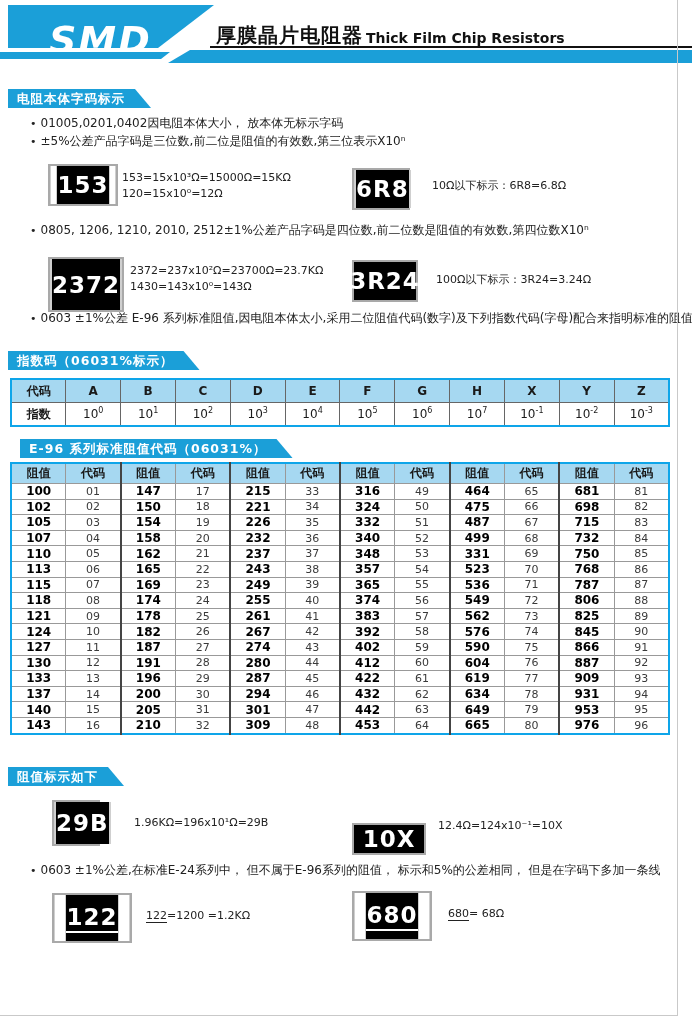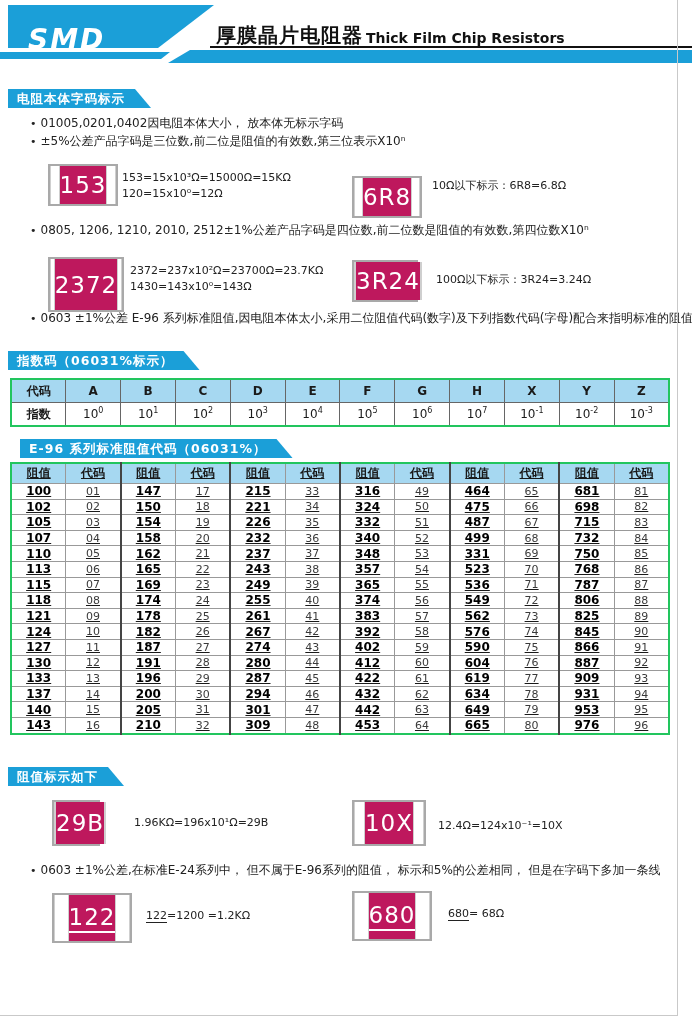--- a/index.html
+++ b/index.html
@@ -10,22 +10,22 @@
   }
   .abs{position:absolute;}
 
   
   .logo-shape{
     left:8px;top:5px;width:206px;height:43px;background:#1b9fd8;
     clip-path:polygon(0 0,100% 0,calc(100% - 56px) 100%,0 100%);
     display:flex;align-items:center;
   }
   .logo-text{
-    color:#fff;font-size:28px;font-weight:bold;font-style:italic;
-    letter-spacing:2px;padding-left:20px;line-height:1;margin-top:27px;
+    color:#fff;font-size:38px;font-weight:bold;font-style:italic;
+    letter-spacing:2px;padding-left:41px;line-height:1;margin-top:27px;
   }
   .logo-understrip{
     left:0;top:52px;width:170px;height:7px;background:#1b9fd8;
     clip-path:polygon(0 0,100% 0,calc(100% - 9px) 100%,0 100%);
   }
   .title-cn{left:216px;top:22px;font-size:20px;font-weight:bold;color:#111;letter-spacing:1px;}
   .title-en{left:366px;top:30px;font-size:14px;font-weight:bold;color:#111;}
   .title-rule{left:210px;top:46px;width:482px;height:2px;background:#111;}
   .header-bar{
     left:168px;top:50px;width:524px;height:13px;background:#1b9fd8;
@@ -43,36 +43,36 @@
   
   .bullet{font-size:12px;color:#222;white-space:nowrap;}
   .bullet .dot{margin-right:4px;font-size:11px;}
 
   
   .chip{
     display:flex;border:2px solid #a9a9a9;background:#fff;box-sizing:border-box;
   }
   .chip .cap{width:13px;background:#fff;border:1px solid #cfcfcf;border-top:none;border-bottom:none;}
   .chip .body{
-    flex:1;background:#be185d;color:#fff;display:flex;align-items:center;justify-content:center;
-    font-size:23px;font-weight:normal;letter-spacing:1px;
+    flex:1;background:#000000;color:#fff;display:flex;align-items:center;justify-content:center;
+    font-size:23px;font-weight:bold;letter-spacing:1px;
   }
   .chip .body .u{border-bottom:2px solid #fff;padding-bottom:1px;}
   .chip-desc{font-size:11px;color:#222;line-height:16px;white-space:nowrap;}
   .chip-desc .u{border-bottom:1px solid #222;}
 
   
   table{border-collapse:collapse;table-layout:fixed;}
   .exp-table{width:660px;}
   .exp-table td{
     border:1px solid #666;text-align:center;font-size:12px;height:20px;background:#fff;
   }
   .exp-table tr.hdr td{background:#a6d8f1;font-weight:bold;}
   .exp-table td.lbl{font-weight:bold;}
-  .exp-table, .e96-table{border:2px solid #22c55e;}
+  .exp-table, .e96-table{border:2px solid #0ea5e9;}
   sup{font-size:8px;vertical-align:super;line-height:0;}
 
   .e96-table{width:660px;}
   .e96-table td{
     border:1px solid #999;text-align:center;font-size:11px;height:14.6px;background:#fff;
     padding:0;
   }
   .e96-table tr.hdr td{background:#a6d8f1;font-weight:bold;font-size:12px;height:19px;}
   .e96-table td.val{font-weight:bold;color:#000;font-size:12px;}
   .e96-table td.code{color:#3a3a3a;}
@@ -110,21 +110,21 @@
   <div class="body">
       <span>153</span>
     </div>
   <div class="cap"></div>
 </div>
 <div class="abs chip-desc" style="left:122px;top:170px;">
   <div>153=15x10³Ω=15000Ω=15KΩ</div>
   <div>120=15x10⁰=12Ω</div>
 </div>
 
-<div class="abs chip" style="left:352px;top:176px;width:70px;height:42px;">
+<div class="abs chip" style="left:352px;top:168px;width:58px;height:42px;">
   <div class="cap"></div>
   <div class="body">
       <span>6R8</span>
     </div>
   <div class="cap"></div>
 </div>
 <div class="abs chip-desc" style="left:432px;top:178px;">
   <div>10Ω以下标示：6R8=6.8Ω</div>
 </div>
 
@@ -137,21 +137,21 @@
   <div class="body">
       <span>2372</span>
     </div>
   <div class="cap"></div>
 </div>
 <div class="abs chip-desc" style="left:130px;top:263px;">
   <div>2372=237x10²Ω=23700Ω=23.7KΩ</div>
   <div>1430=143x10⁰=143Ω</div>
 </div>
 
-<div class="abs chip" style="left:352px;top:260px;width:66px;height:42px;">
+<div class="abs chip" style="left:352px;top:260px;width:66px;height:42px;flex-direction:column;">
   <div class="cap"></div>
   <div class="body">
       <span>3R24</span>
     </div>
   <div class="cap"></div>
 </div>
 <div class="abs chip-desc" style="left:436px;top:272px;">
   <div>100Ω以下标示：3R24=3.24Ω</div>
 </div>
 
@@ -195,21 +195,21 @@
           <td>10<sup>-3</sup></td>
         </tr>
       </tbody>
     </table>
 </div>
 
 <div class="abs" style="left:8px;top:438px;padding-left:12px;">
   <span class="banner">E-96  系列标准阻值代码（06031%）</span>
 </div>
 
-<div class="abs" style="left:10px;top:462px;text-decoration:underline;">
+<div class="abs" style="left:10px;top:462px;">
   <table class="e96-table" id="e96-table">
       <tbody>
         <tr class="hdr">
           <td>阻值</td>
           <td>代码</td>
           <td class="grp">阻值</td>
           <td>代码</td>
           <td class="grp">阻值</td>
           <td>代码</td>
           <td class="grp">阻值</td>
@@ -455,21 +455,21 @@
   <div class="cap"></div>
   <div class="body">
       <span>29B</span>
     </div>
   <div class="cap"></div>
 </div>
 <div class="abs chip-desc" style="left:134px;top:815px;">
   <div>1.96KΩ=196x10¹Ω=29B</div>
 </div>
 
-<div class="abs chip" style="left:352px;top:800px;width:74px;height:46px;">
+<div class="abs chip" style="left:352px;top:823px;width:74px;height:32px;flex-direction:column;">
   <div class="cap"></div>
   <div class="body">
       <span>10X</span>
     </div>
   <div class="cap"></div>
 </div>
 <div class="abs chip-desc" style="left:438px;top:818px;">
   <div>12.4Ω=124x10⁻¹=10X</div>
 </div>
 

